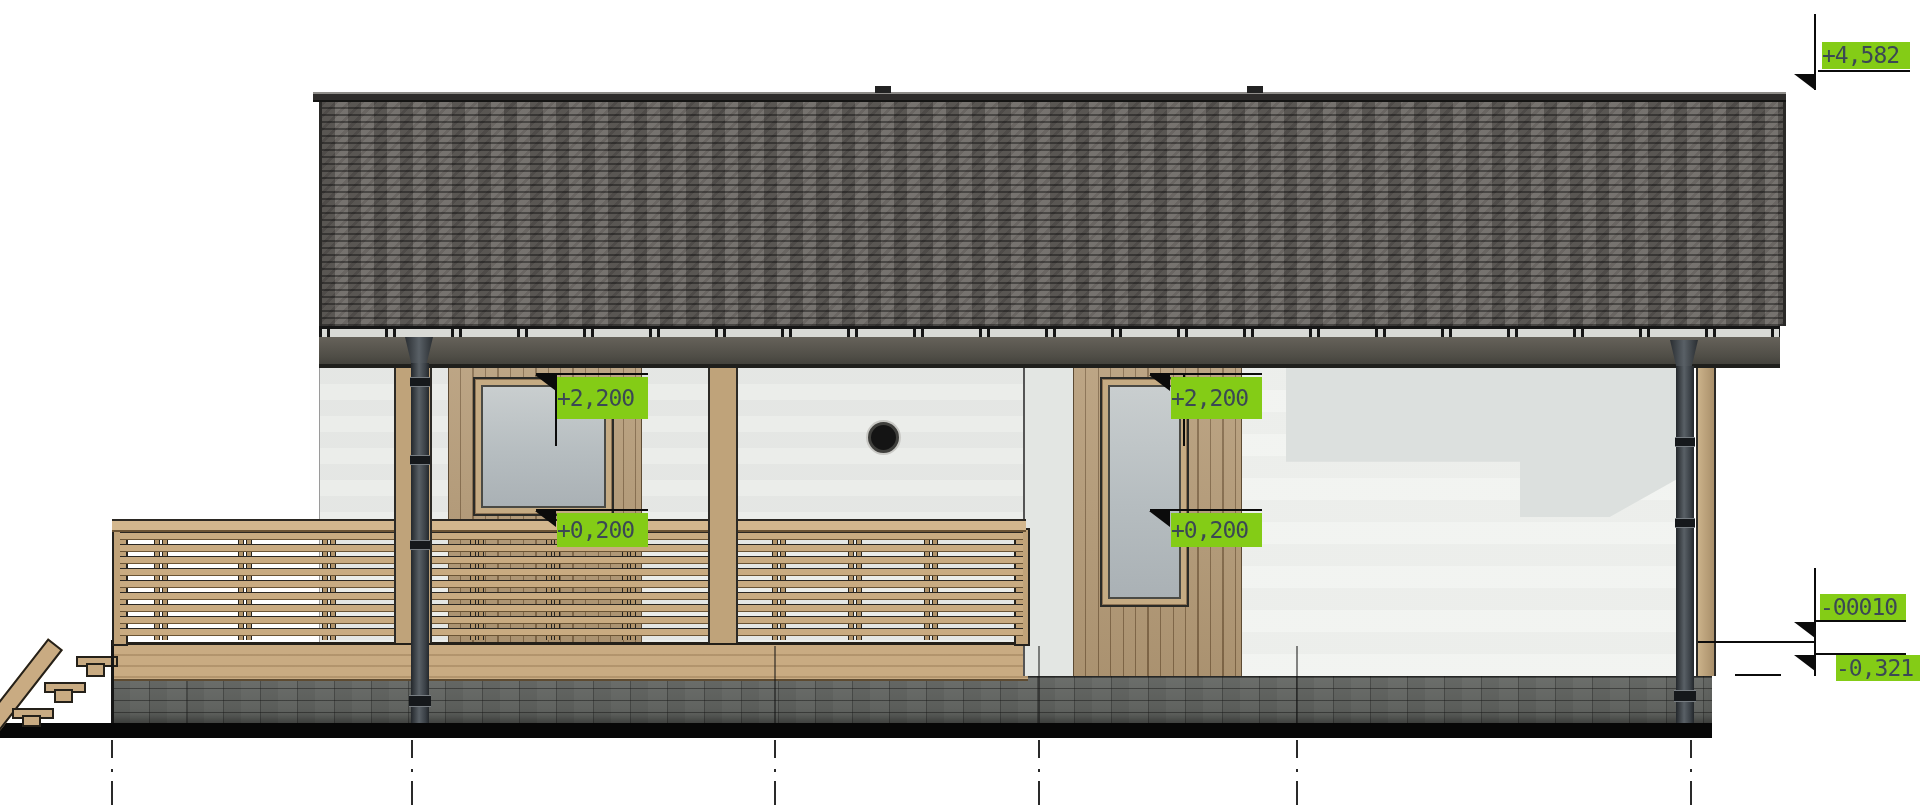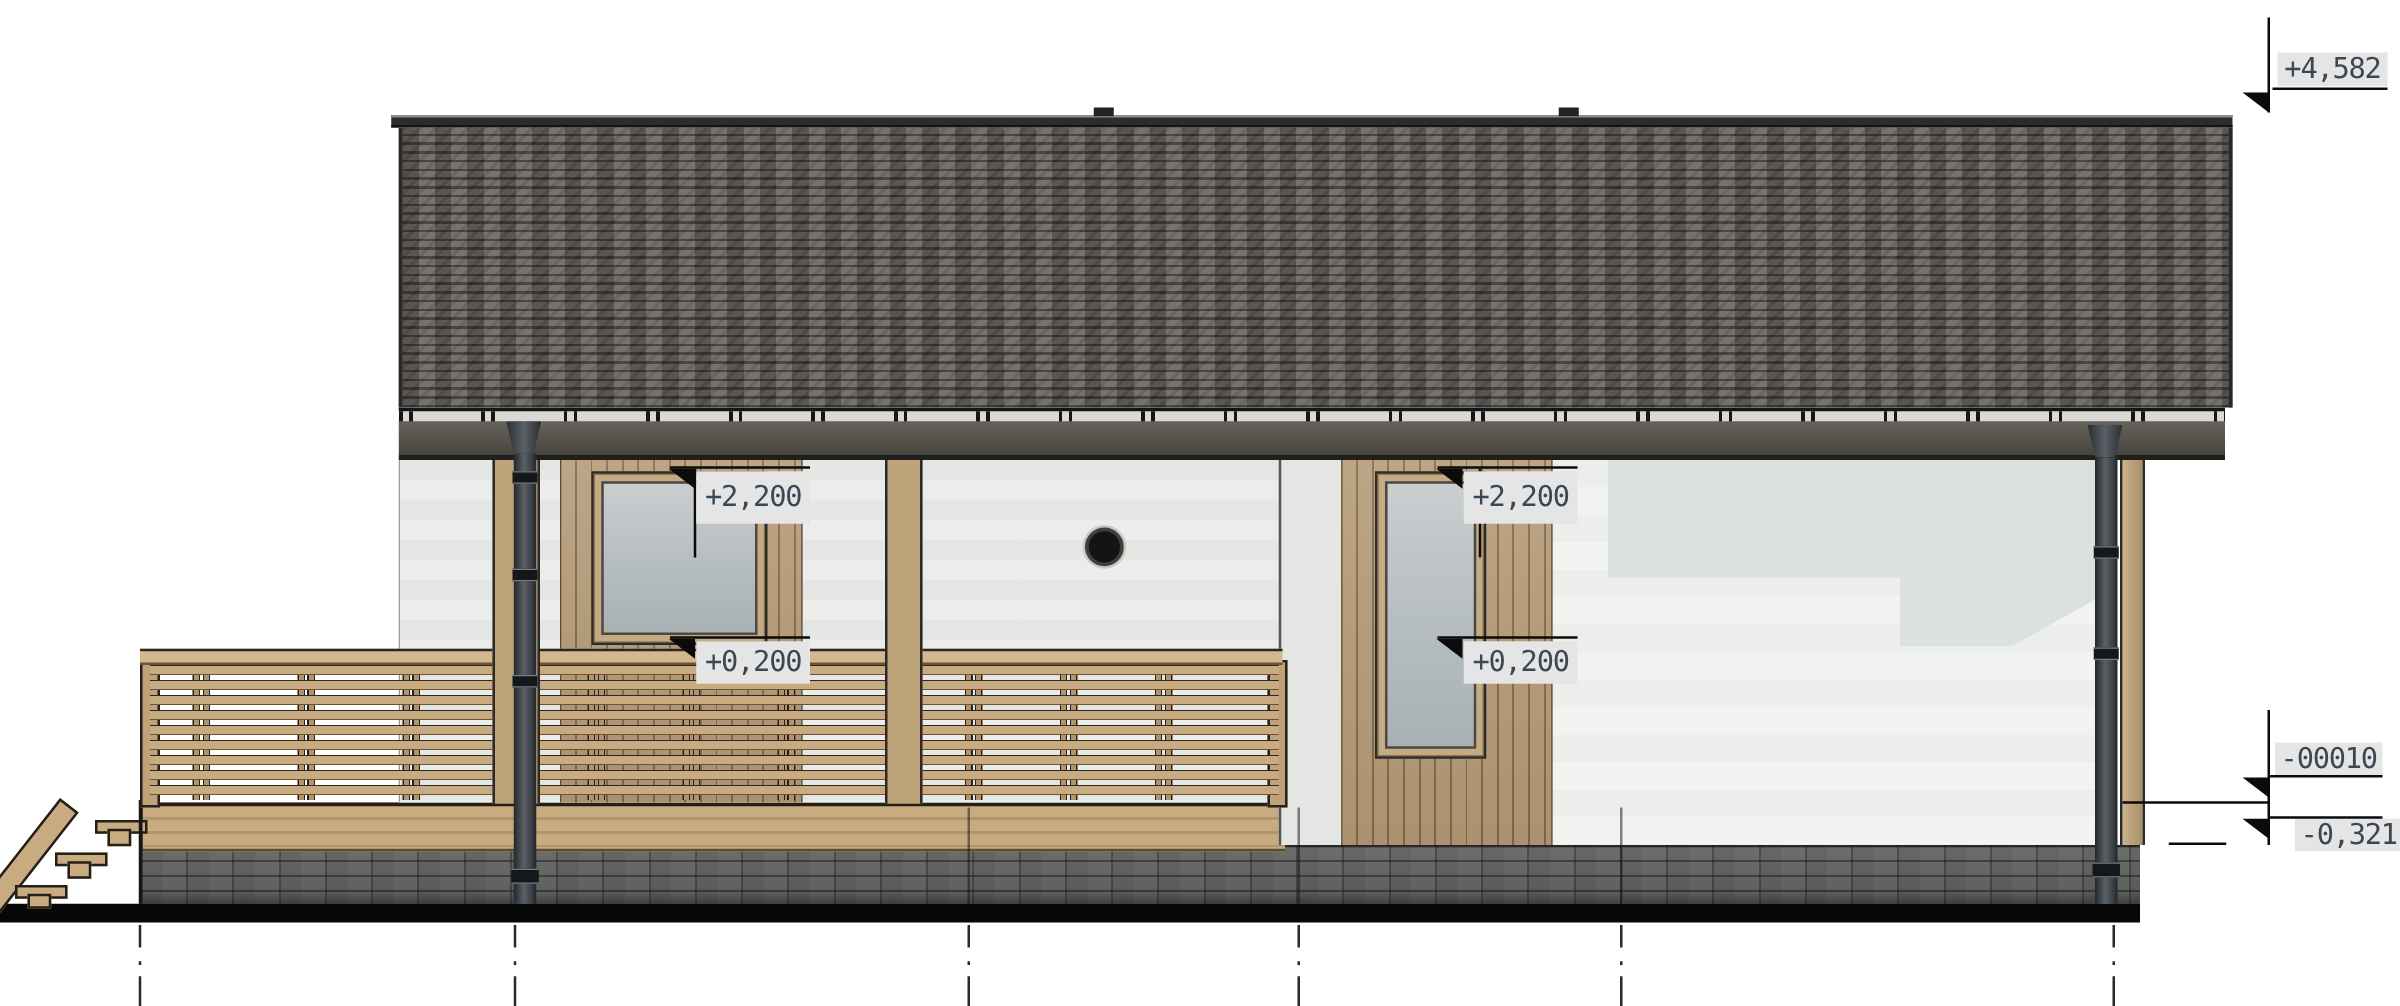--- a/index.html
+++ b/index.html
@@ -53,21 +53,21 @@
     background-blend-mode:multiply,normal,normal,normal;
     box-shadow:inset 0 -10px 8px -6px rgba(0,0,0,.35), inset 0 2px 0 rgba(0,0,0,.4);}
   .ground{background:#070707;}
   
   .pipe{background:linear-gradient(90deg,#23272b,#596066 45%,#3a4046 80%,#23272b);}
   .pipecollar{background:#15181b;border-top:1px solid #777d82;border-bottom:1px solid #777d82;}
   .funnel{background:linear-gradient(90deg,#2a2e32,#596066 50%,#2a2e32);clip-path:polygon(0 0,100% 0,78% 100%,22% 100%);}
   
   .lvline{background:#0b0b0b;}
   .tri{width:0;height:0;border-top:16px solid #0b0b0b;border-left:21px solid transparent;}
-  .mlabel{background:#e5e5e5;color:#3b4854;font-size:23px;letter-spacing:-1px;text-align:center;white-space:nowrap;}
+  .mlabel{background:#84cc16;color:#3b4854;font-size:23px;letter-spacing:-1px;text-align:left;white-space:nowrap;}
   .axisline{background:#2a2a2a;width:2px;}
   .axisstone{background:rgba(15,15,15,.5);width:2px;}
   .vent{border-radius:50%;background:#141414;border:3px solid #3f3f3c;box-shadow:0 0 0 2px #c9c9c5;}
 </style>
 </head>
 <body>
 
 <div id="canvas">
 
   <div class="abs stone" style="left:112px;top:676px;width:1600px;height:47px;z-index:2;"></div>

